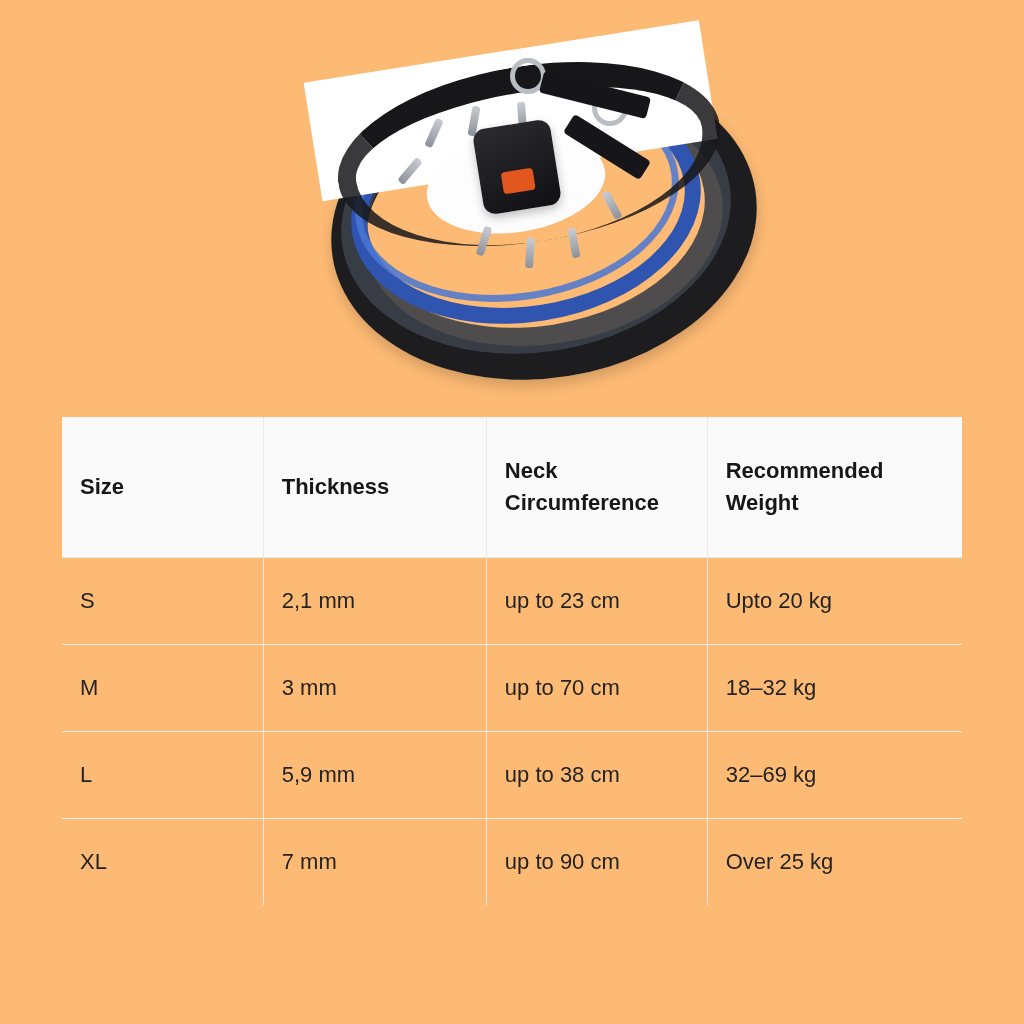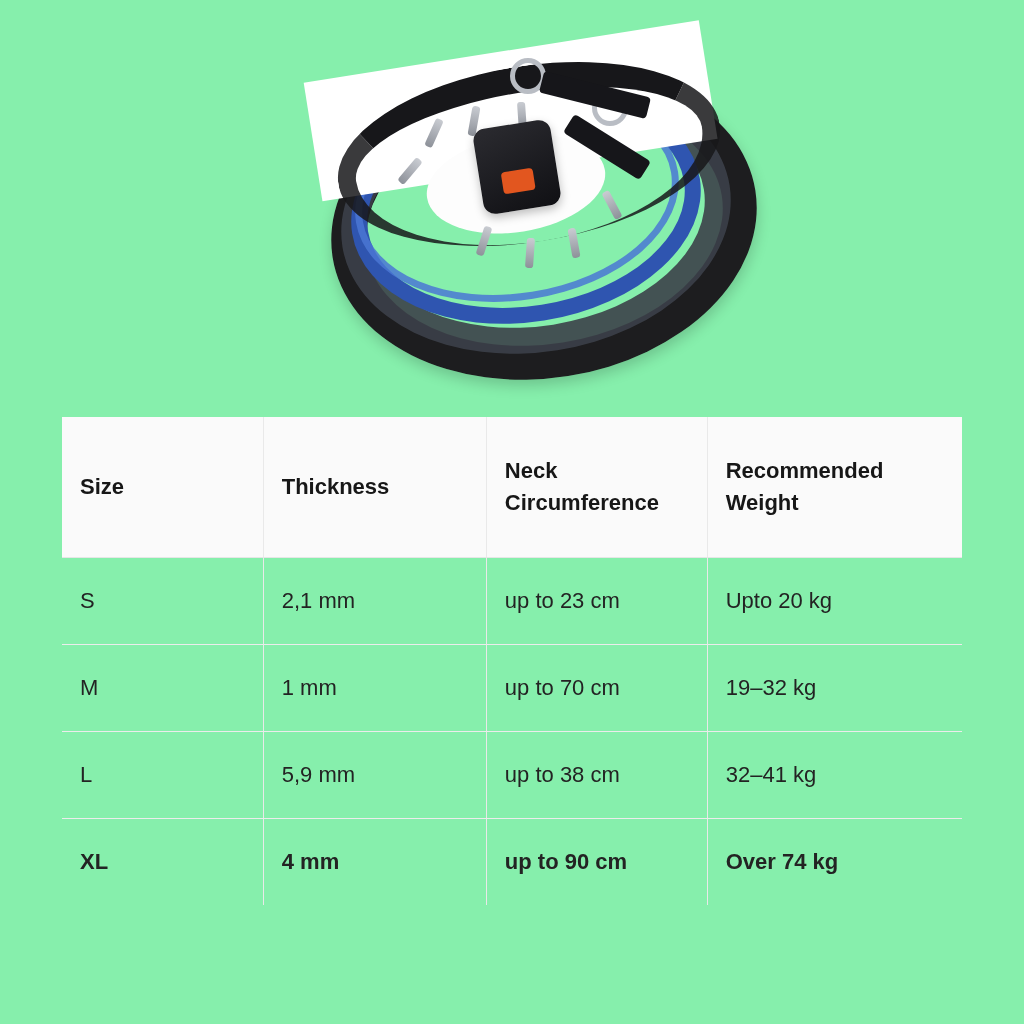--- a/index.html
+++ b/index.html
@@ -11,21 +11,21 @@
     height: 1024px;
     background: #ffffff;
     font-family: "Liberation Sans", sans-serif;
     color: #1b1b1b;
     overflow: hidden;
   }
   .page {
     position: relative;
     width: 1024px;
     height: 1024px;
-    background: #86efac;
+    background: #fdba74;
   }
 
   
   .product-figure {
     position: relative;
     width: 1024px;
     height: 400px;
   }
   .collar-wrap {
     position: absolute;
@@ -201,21 +201,20 @@
     border-bottom: 1px solid #e6e6e6;
   }
   .size-table tbody td {
     height: 86px;
     font-weight: 400;
     color: #232323;
     font-size: 22px;
   }
   .size-table tbody tr:last-child td {
     border-bottom: none;
-    font-weight: bold;
   }
   .col-size      { width: 226px; }
   .col-thickness { width: 226px; }
   .col-neck      { width: 199px; }
   .col-weight    { width: 249px; }
 </style>
 </head>
 <body>
 
 <div class="page">
@@ -262,32 +261,32 @@
     </thead>
     <tbody>
       <tr>
         <td>S</td>
         <td>2,1 mm</td>
         <td>up to 23 cm</td>
         <td>Upto 20 kg</td>
       </tr>
       <tr>
         <td>M</td>
-        <td>1 mm</td>
+        <td>3 mm</td>
         <td>up to 70 cm</td>
-        <td>19–32 kg</td>
+        <td>18–32 kg</td>
       </tr>
       <tr>
         <td>L</td>
         <td>5,9 mm</td>
         <td>up to 38 cm</td>
-        <td>32–41 kg</td>
+        <td>32–69 kg</td>
       </tr>
       <tr>
         <td>XL</td>
-        <td>4 mm</td>
+        <td>7 mm</td>
         <td>up to 90 cm</td>
-        <td>Over 74 kg</td>
+        <td>Over 25 kg</td>
       </tr>
     </tbody>
   </table>
 
 </div>
 
 </body></html>

